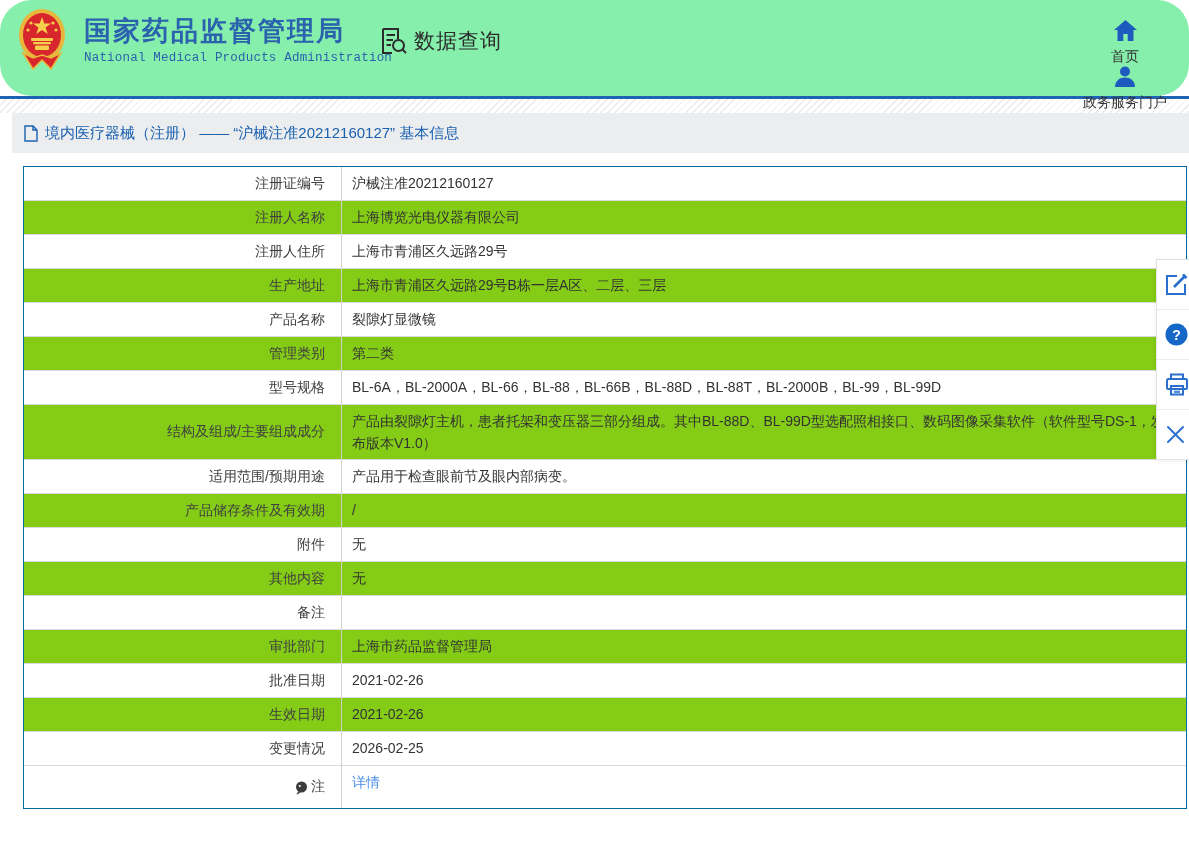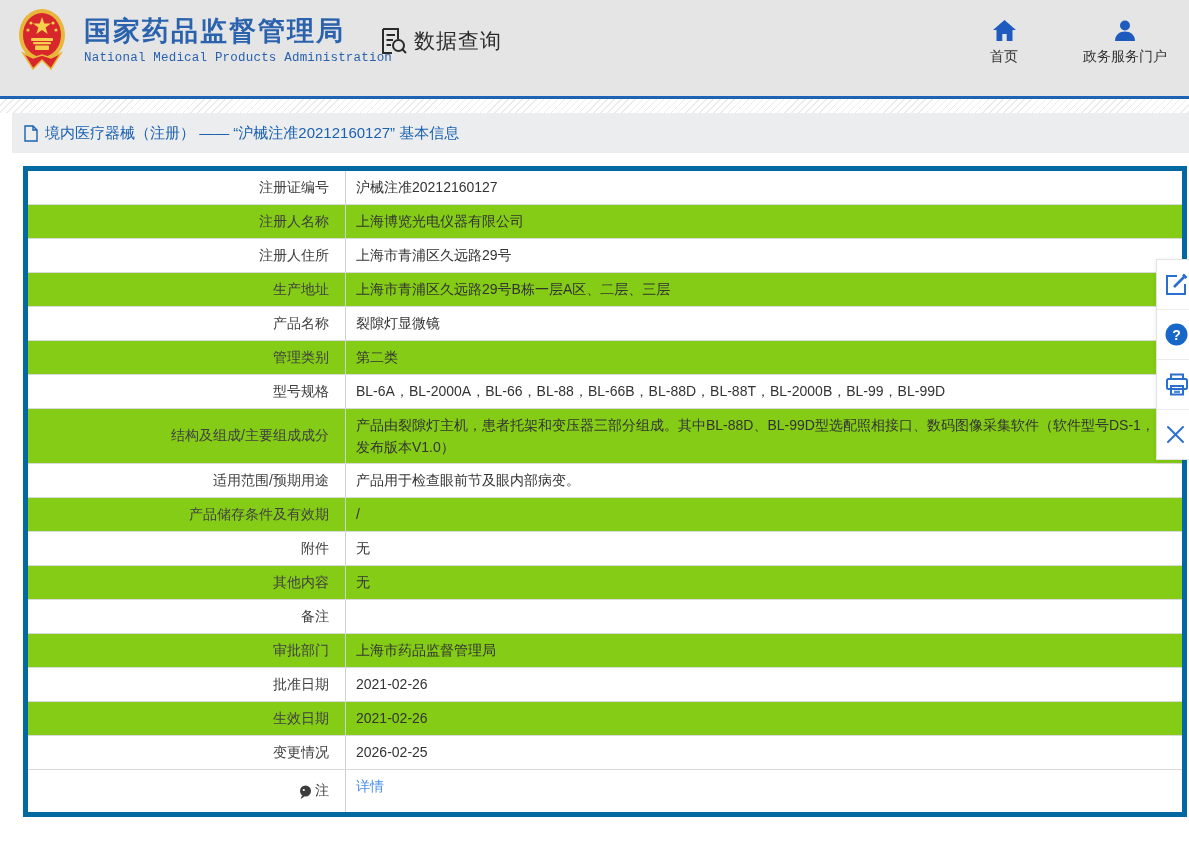--- a/index.html
+++ b/index.html
@@ -1,37 +1,37 @@
 <!DOCTYPE html>
 <html><head>
 <meta charset="utf-8">
 <style>
   html,body{margin:0;padding:0;background:#fff;}
   #viewport{
     position:relative;width:1189px;height:849px;overflow:hidden;background:#fff;
     font-family:"Liberation Sans","DejaVu Sans",sans-serif;color:#333;
   }
   
-  .header{position:relative;height:96px;background:#e5e5e5;}
+  .header{position:relative;height:96px;background:#86efac;border-radius:32px;}
   .logo-wrap{position:absolute;left:18px;top:8px;display:flex;align-items:center;cursor:pointer;}
   .org-names{margin-left:18px;}
   .org-zh{font-size:27px;font-weight:bold;color:#2a62ae;letter-spacing:2px;line-height:30px;}
   .org-en{font-size:12.5px;color:#2a62ae;margin-top:5px;letter-spacing:.2px;font-family:Liberation Mono, monospace;}
   .data-query{position:absolute;left:380px;top:27px;display:flex;gap:7px;cursor:pointer;}
   .data-query .dq-text{font-size:21px;color:#2b2b2b;font-weight:500;letter-spacing:1px;}
-  .top-nav{position:absolute;right:22px;top:20px;display:flex;column-gap:56px;}
+  .top-nav{position:absolute;right:22px;top:20px;display:flex;column-gap:34px;flex-direction:column;}
   .nav-item{display:flex;flex-direction:column;align-items:center;cursor:pointer;min-width:46px;}
   .nav-item .nav-label{font-size:14px;color:#333;margin-top:7px;white-space:nowrap;}
   .header-line{height:3px;background:#1f63b5;}
   .hatch-band{height:14px;background:repeating-linear-gradient(135deg,#ffffff 0 4px,#ebebeb 4px 5px);}
   
   .crumb-bar{margin-left:12px;height:40px;background:#ecedef;display:flex;align-items:center;padding-left:12px;}
   .crumb-text{font-size:15px;color:#1a61b0;margin-left:7px;}
   
-  .info-table{margin:13px 0 0 23px;width:1164px;border:5px solid #0369a1;box-sizing:border-box;background:#fff;}
+  .info-table{margin:13px 0 0 23px;width:1164px;border:1px solid #0369a1;box-sizing:border-box;background:#fff;}
   .trow{display:flex;min-height:33px;background:#fff;}
   .trow + .trow{border-top:1px solid #dadada;}
   .trow.alt{background:#84cc16;}
   .tlabel{width:318px;box-sizing:border-box;border-right:1px solid #d0d0d0;display:flex;align-items:center;justify-content:flex-end;padding:5px 16px 5px 6px;color:#404040;font-size:14px;flex-shrink:0;}
   .tvalue{flex:1;display:flex;align-items:flex-start;padding:5px 14px 5px 10px;font-size:14px;color:#333;line-height:22px;}
   a.tvalue.detail-link{color:#4a90e8;text-decoration:none;cursor:pointer;}
   .note-row{min-height:42px;}
   .label-icon{display:inline-flex;margin-right:3px;position:relative;top:1px;}
   
   .side-panel{position:absolute;left:1156px;top:259px;width:120px;background:#fff;border:1px solid #e3e3e3;box-shadow:0 1px 5px rgba(0,0,0,.08);}

